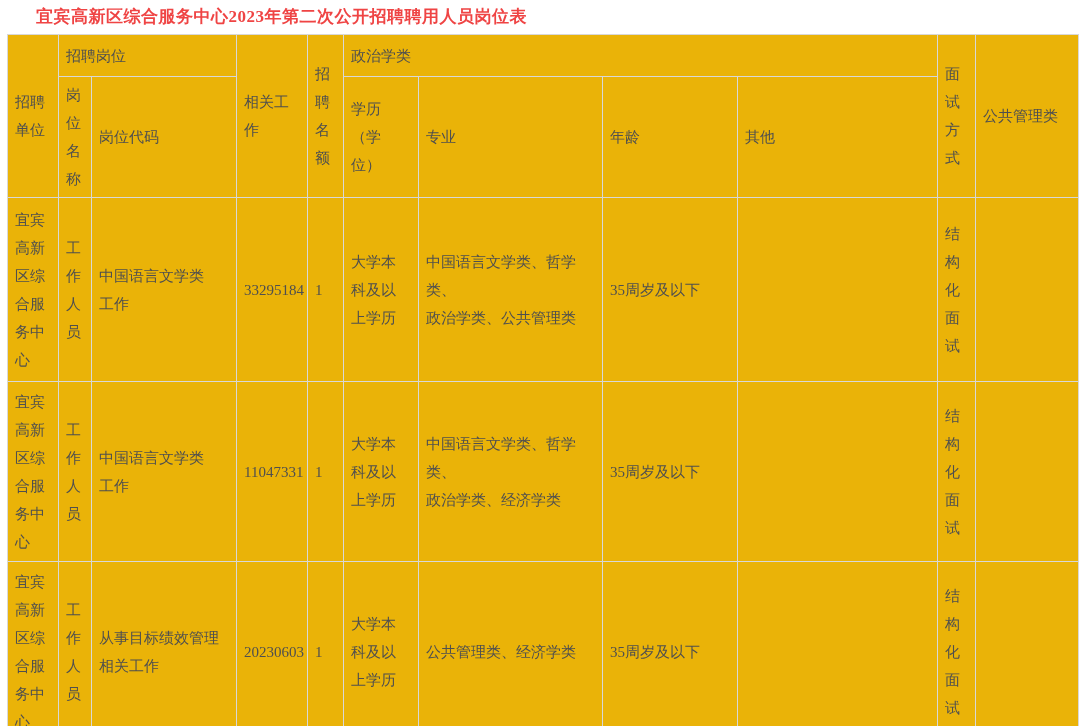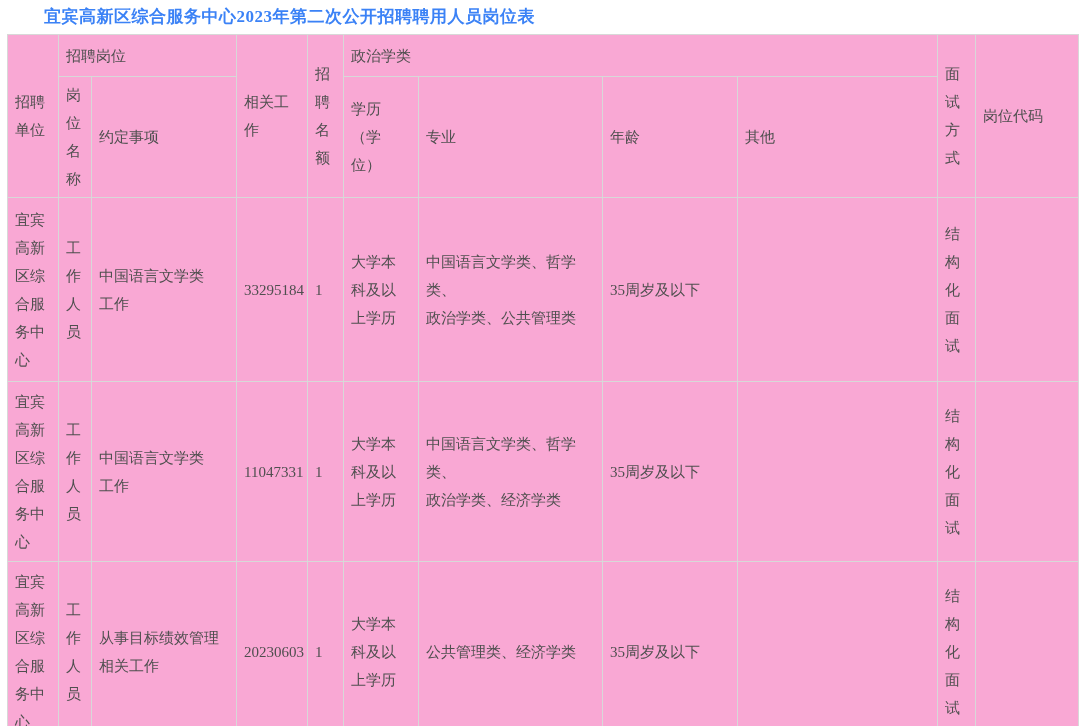--- a/index.html
+++ b/index.html
@@ -6,25 +6,25 @@
   .screen {
     position: relative;
     width: 1080px;
     height: 726px;
     background: #ffffff;
     overflow: hidden;
     font-family: "Liberation Serif", "DejaVu Serif", serif;
   }
   .doc-title {
     position: absolute;
-    left: 44px;
+    left: 36px;
     top: 5px;
     font-size: 17px;
     font-weight: bold;
-    color: #3b82f6;
+    color: #ef4444;
     letter-spacing: 0.5px;
     white-space: nowrap;
   }
   table.job-table {
     position: absolute;
     left: 7px;
     top: 34px;
     width: 1071px;
     table-layout: fixed;
     border-collapse: collapse;
@@ -33,21 +33,21 @@
   table.job-table td {
     border: 1px solid #d8d8d8;
     vertical-align: middle;
     text-align: left;
     padding: 4px 7px;
     font-size: 15px;
     line-height: 28px;
     color: #4f4f4f;
     white-space: pre-line;
     overflow: hidden;
-    background: #f9a8d4;
+    background: #eab308;
   }
   tr.head-a  { height: 42px; }
   tr.head-b  { height: 119px; }
   tr.row-0   { height: 184px; }
   tr.row-1   { height: 180px; }
   tr.row-2   { height: 180px; }
 </style>
 </head>
 <body>
 
@@ -77,29 +77,29 @@
       <td rowspan="2">相关工作</td>
       <td rowspan="2">招
 聘
 名
 额</td>
       <td colspan="4">政治学类</td>
       <td rowspan="2">面
 试
 方
 式</td>
-      <td rowspan="2">岗位代码</td>
+      <td rowspan="2">公共管理类</td>
     </tr>
 
     <tr class="head-b">
       <td>岗
 位
 名
 称</td>
-      <td>约定事项</td>
+      <td>岗位代码</td>
       <td>学历
 （学
 位）</td>
       <td>专业</td>
       <td>年龄</td>
       <td>其他</td>
     </tr>
 
     <tr class="row-0">
       <td>宜宾

